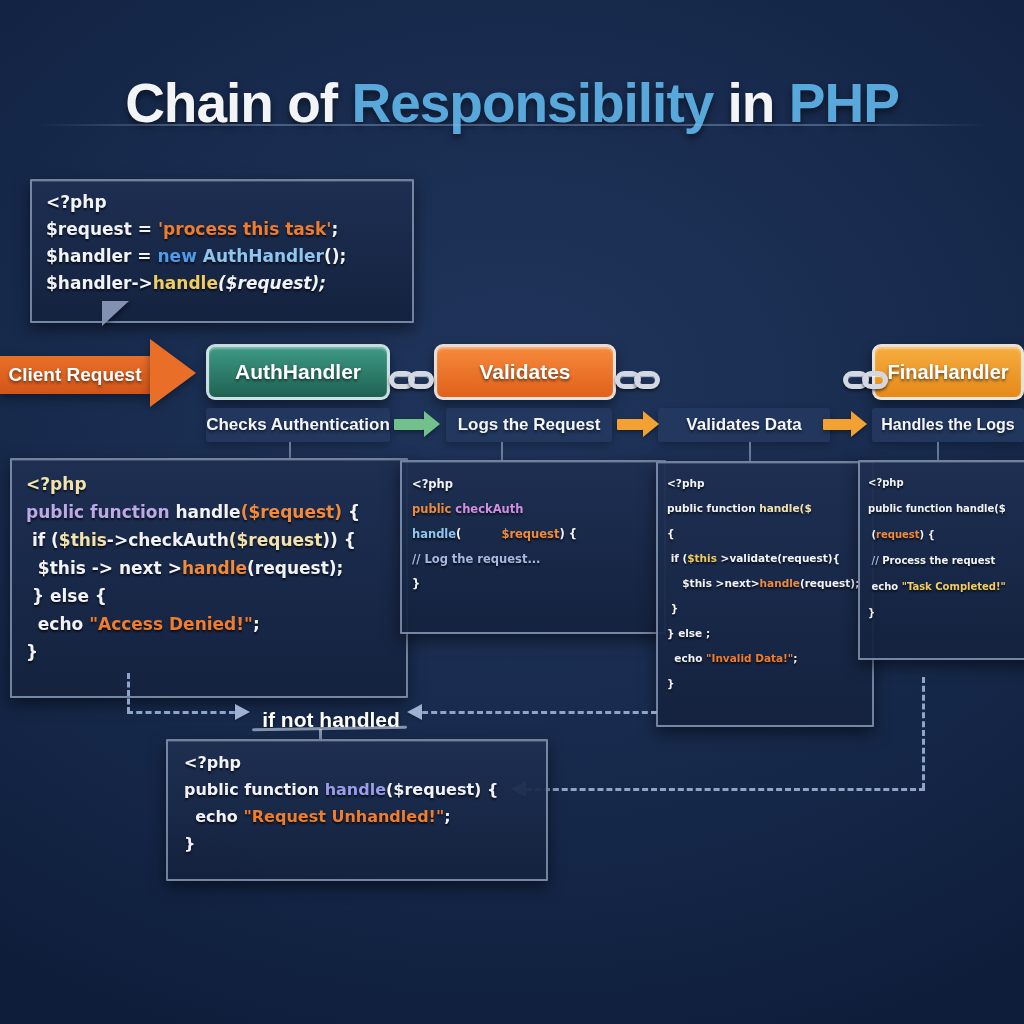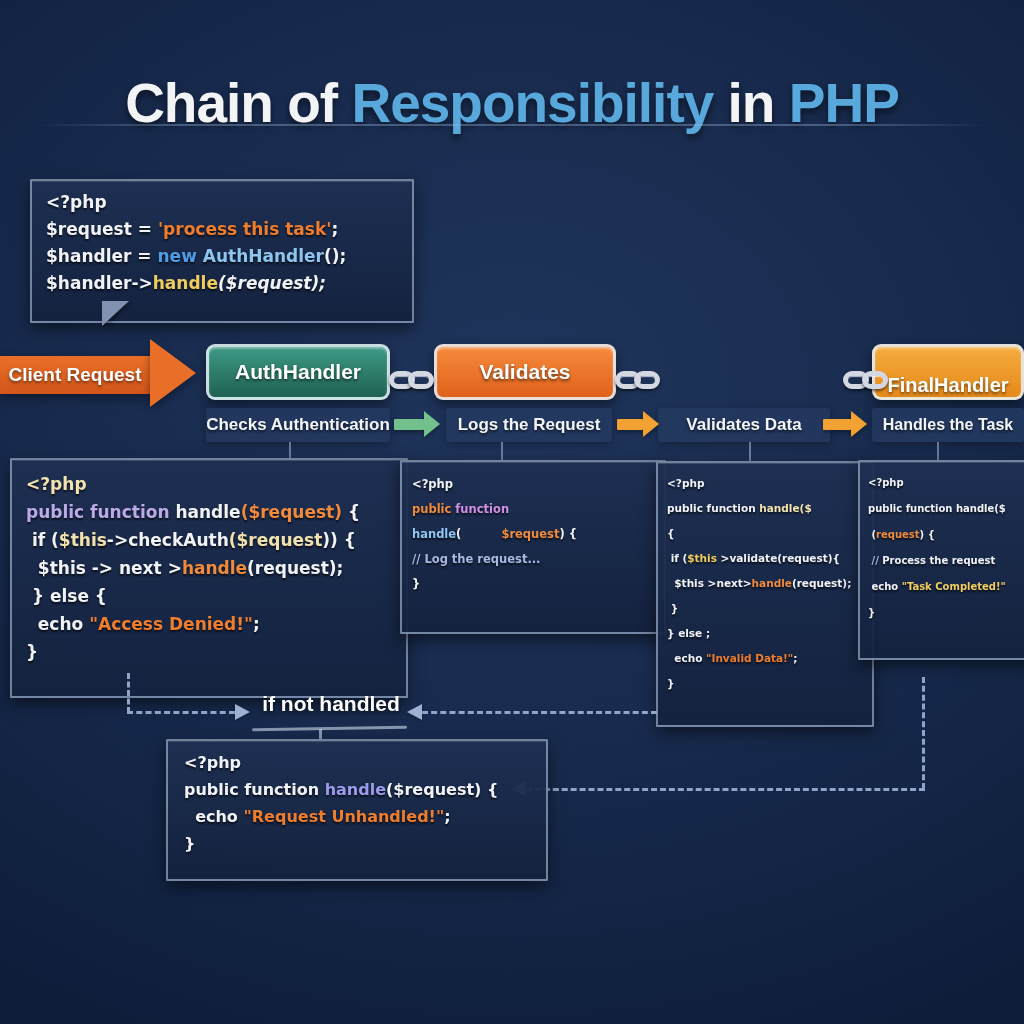--- a/index.html
+++ b/index.html
@@ -80,21 +80,21 @@
   .stub{position:absolute;width:2px;background:rgba(170,190,220,.55);}
   
   .dash-h{position:absolute;height:0;border-top:3px dashed #8ea5c9;}
   .dash-v{position:absolute;width:0;border-left:3px dashed #8ea5c9;}
   .dash-arrow-r{position:absolute;width:0;height:0;
     border-left:15px solid #9db1d2;border-top:8px solid transparent;border-bottom:8px solid transparent;
     filter:drop-shadow(0 1px 1px rgba(0,0,0,.4));}
   .dash-arrow-l{position:absolute;width:0;height:0;
     border-right:15px solid #9db1d2;border-top:8px solid transparent;border-bottom:8px solid transparent;
     filter:drop-shadow(0 1px 1px rgba(0,0,0,.4));}
-  #fallback-label{position:absolute;left:246px;top:692px;width:170px;text-align:center;
+  #fallback-label{position:absolute;left:246px;top:708px;width:170px;text-align:center;
     font-size:21px;font-weight:bold;color:#fff;text-shadow:0 2px 4px rgba(0,0,0,.6);}
   #fallback-underline{position:absolute;left:252px;top:727px;width:155px;height:3px;
     background:rgba(210,222,240,.6);transform:rotate(-1deg);border-radius:2px;}
   #fallback-stub{position:absolute;left:319px;top:729px;width:3px;height:11px;background:rgba(210,222,240,.6);}
 </style>
 </head>
 <body>
 
 <div id="stage">
 
@@ -115,41 +115,41 @@
     </div>
     <div class="creq-head"></div>
   </div>
 
   <div class="handler" id="h-auth" style="background: linear-gradient(rgb(61, 154, 132), rgb(31, 97, 83));">
     <span>AuthHandler</span>
   </div>
   <div class="handler" id="h-log" style="background: linear-gradient(rgb(246, 138, 60), rgb(224, 97, 26));">
     <span>Validates</span>
   </div>
-  <div class="handler" id="h-final" style="background: linear-gradient(rgb(246, 173, 63), rgb(229, 137, 26)); align-items: flex-end;">
+  <div class="handler" id="h-final" style="background: linear-gradient(rgb(246, 173, 63), rgb(229, 137, 26));">
     <span>FinalHandler</span>
   </div>
 
   <div class="chain-link" id="cl-1">
       <i></i>
       <i></i>
     </div>
   <div class="chain-link" id="cl-2">
       <i></i>
       <i></i>
     </div>
   <div class="chain-link" id="cl-3">
       <i></i>
       <i></i>
     </div>
 
   <div class="role" id="r-log">Logs the Request</div>
   <div class="role" id="r-auth">Checks Authentication</div>
   <div class="role" id="r-val">Validates Data</div>
-  <div class="role" id="r-final">Handles the Task</div>
+  <div class="role" id="r-final">Handles the Logs</div>
 
   <div class="flow-arrow" id="fa-1" style="--c: #72c18d;">
       <span class="ab"></span>
       <span class="ah"></span>
     </div>
   <div class="flow-arrow" id="fa-2" style="--c: #f2a232;">
       <span class="ab"></span>
       <span class="ah"></span>
     </div>
   <div class="flow-arrow" id="fa-3" style="--c: #f2a232;">
@@ -166,30 +166,30 @@
       <div class="cl"><span style="color: rgb(242, 227, 174);">&lt;?php</span></div>
       <div class="cl"><span style="color: rgb(188, 170, 232);">public function </span><span style="color: rgb(241, 243, 248);">handle</span><span style="color: rgb(240, 138, 60);">($request)</span><span style="color: rgb(241, 243, 248);"> {</span></div>
       <div class="cl"><span style="color: rgb(241, 243, 248);"> if (</span><span style="color: rgb(242, 227, 174);">$this</span><span style="color: rgb(241, 243, 248);">-&gt;checkAuth</span><span style="color: rgb(242, 227, 174);">($request</span><span style="color: rgb(241, 243, 248);">)) {</span></div>
       <div class="cl"><span style="color: rgb(241, 243, 248);">  $this -&gt; next &gt;</span><span style="color: rgb(240, 138, 60);">handle</span><span style="color: rgb(241, 243, 248);">(request);</span></div>
       <div class="cl"><span style="color: rgb(241, 243, 248);"> } else {</span></div>
       <div class="cl"><span style="color: rgb(241, 243, 248);">  echo </span><span style="color: rgb(239, 125, 46);">"Access Denied!"</span><span style="color: rgb(241, 243, 248);">;</span></div>
       <div class="cl"><span style="color: rgb(241, 243, 248);">}</span></div>
     </div>
   <div class="code-card" id="log-code">
       <div class="cl"><span style="color: rgb(241, 243, 248);">&lt;?php</span></div>
-      <div class="cl"><span style="color: rgb(240, 138, 60);">public </span><span style="color: rgb(210, 144, 228);">function </span><span style="color: rgb(142, 198, 240);">handle</span><span style="color: rgb(241, 243, 248);">(</span><span style="color: rgb(240, 138, 60); margin-left: 40px;">$request</span><span style="color: rgb(241, 243, 248);">) {</span></div>
+      <div class="cl"><span style="color: rgb(240, 138, 60);">public </span><span style="color: rgb(210, 144, 228);">checkAuth </span><span style="color: rgb(142, 198, 240);">handle</span><span style="color: rgb(241, 243, 248);">(</span><span style="color: rgb(240, 138, 60); margin-left: 40px;">$request</span><span style="color: rgb(241, 243, 248);">) {</span></div>
       <div class="cl"><span style="color: rgb(169, 184, 226);">// Log the request...</span></div>
       <div class="cl"><span style="color: rgb(241, 243, 248);">}</span></div>
     </div>
   <div class="code-card" id="val-code">
       <div class="cl"><span style="color: rgb(241, 243, 248);">&lt;?php</span></div>
       <div class="cl"><span style="color: rgb(241, 243, 248);">public function </span><span style="color: rgb(242, 227, 174);">handle</span><span style="color: rgb(242, 227, 174);">($</span></div>
       <div class="cl"><span style="color: rgb(241, 243, 248);">{</span></div>
       <div class="cl"><span style="color: rgb(241, 243, 248);"> if (</span><span style="color: rgb(240, 205, 94);">$this</span><span style="color: rgb(241, 243, 248);"> &gt;validate(request){</span></div>
-      <div class="cl"><span style="color: rgb(241, 243, 248);">  $this &gt;next&gt;</span><span style="color: rgb(240, 138, 60);">handle</span><span style="color: rgb(241, 243, 248);">(request);</span></div>
+      <div class="cl"><span style="color: rgb(241, 243, 248); margin-left: 8px;">  $this &gt;next&gt;</span><span style="color: rgb(240, 138, 60);">handle</span><span style="color: rgb(241, 243, 248);">(request);</span></div>
       <div class="cl"><span style="color: rgb(241, 243, 248);"> }</span></div>
       <div class="cl"><span style="color: rgb(241, 243, 248);">} else ;</span></div>
       <div class="cl"><span style="color: rgb(241, 243, 248);">  echo </span><span style="color: rgb(239, 125, 46);">"Invalid Data!"</span><span style="color: rgb(241, 243, 248);">;</span></div>
       <div class="cl"><span style="color: rgb(241, 243, 248);">}</span></div>
     </div>
   <div class="code-card" id="final-code">
       <div class="cl"><span style="color: rgb(241, 243, 248);">&lt;?php</span></div>
       <div class="cl"><span style="color: rgb(241, 243, 248);">public function handle($</span></div>
       <div class="cl"><span style="color: rgb(241, 243, 248);"> (</span><span style="color: rgb(240, 138, 60);">request</span><span style="color: rgb(241, 243, 248);">) {</span></div>
       <div class="cl"><span style="color: rgb(169, 184, 226);"> // </span><span style="color: rgb(241, 243, 248);">Process the request</span></div>

